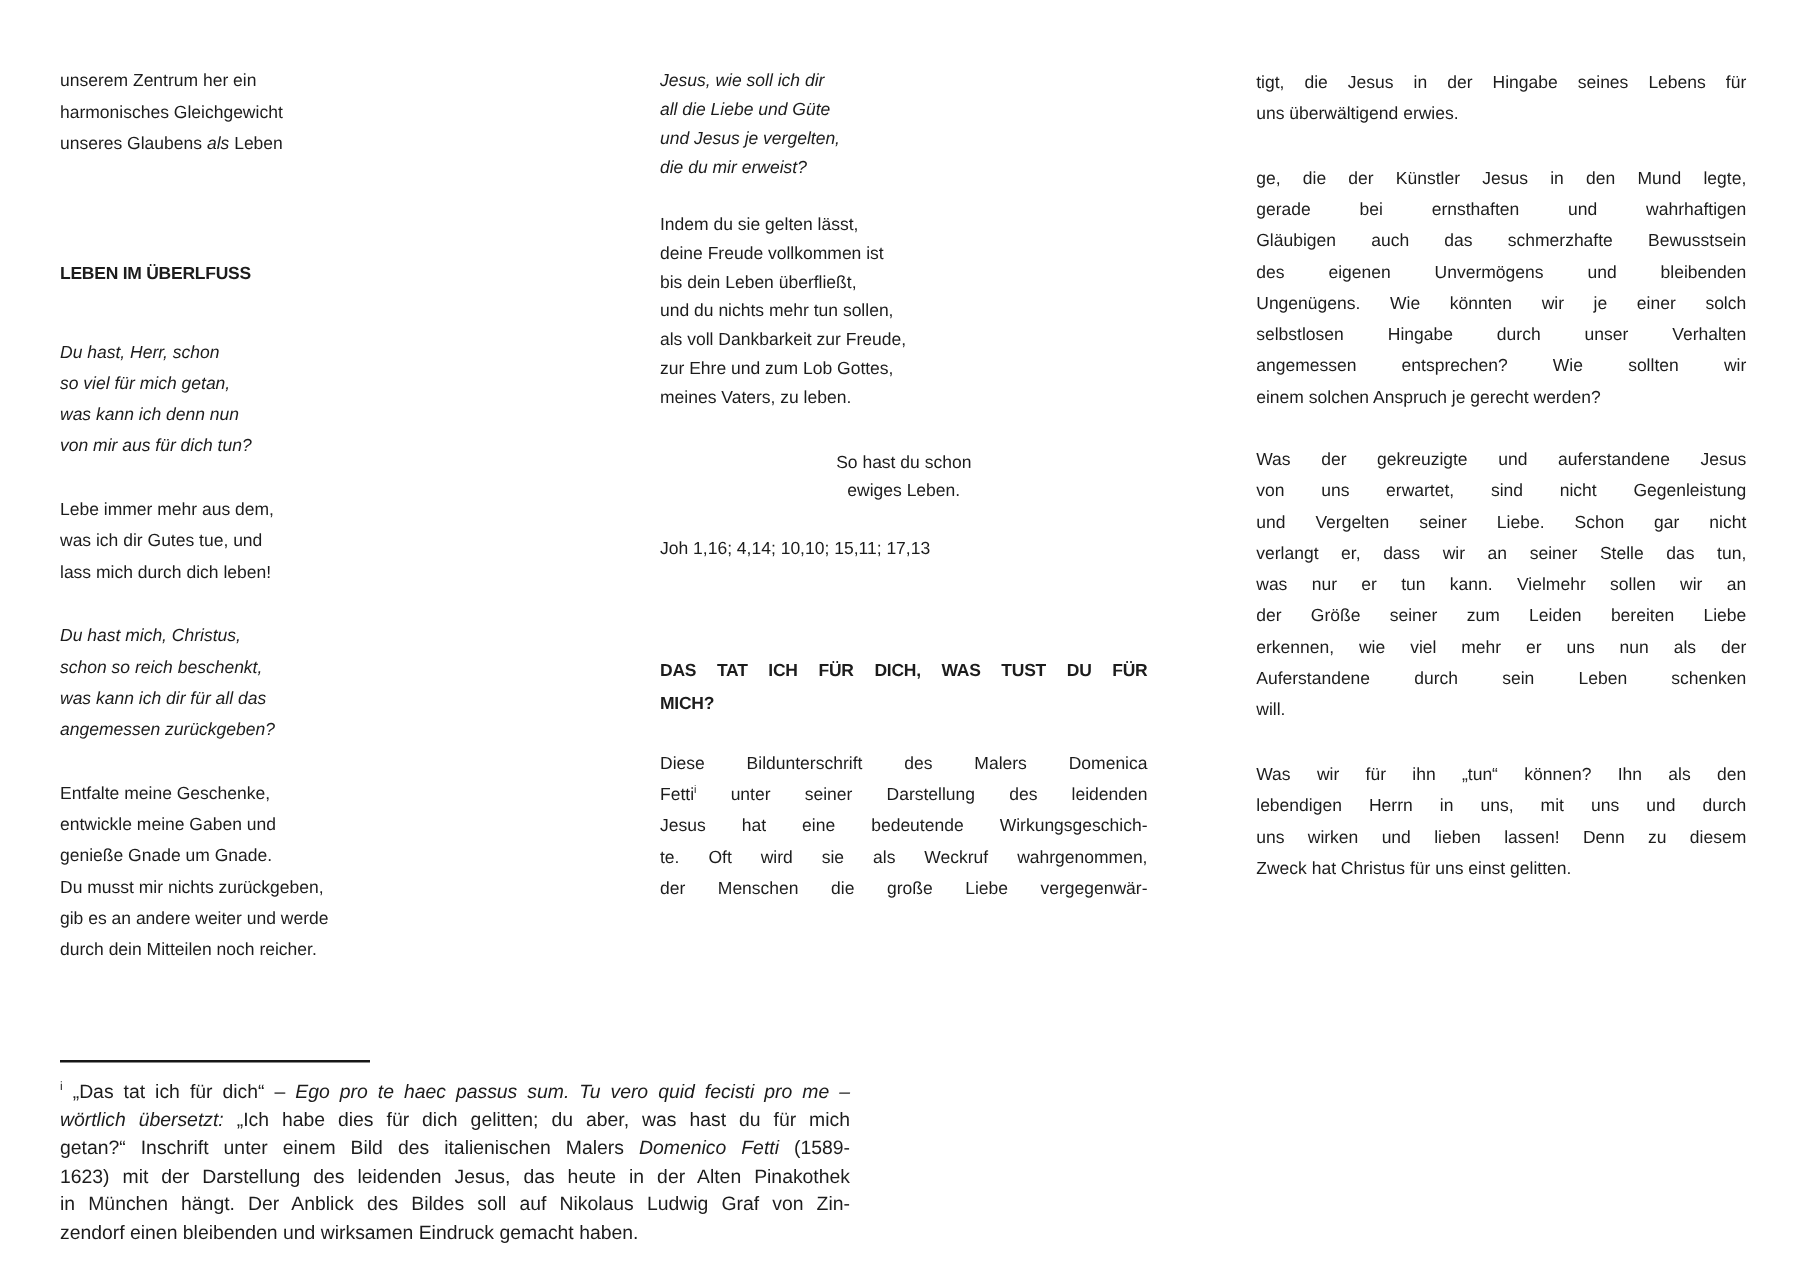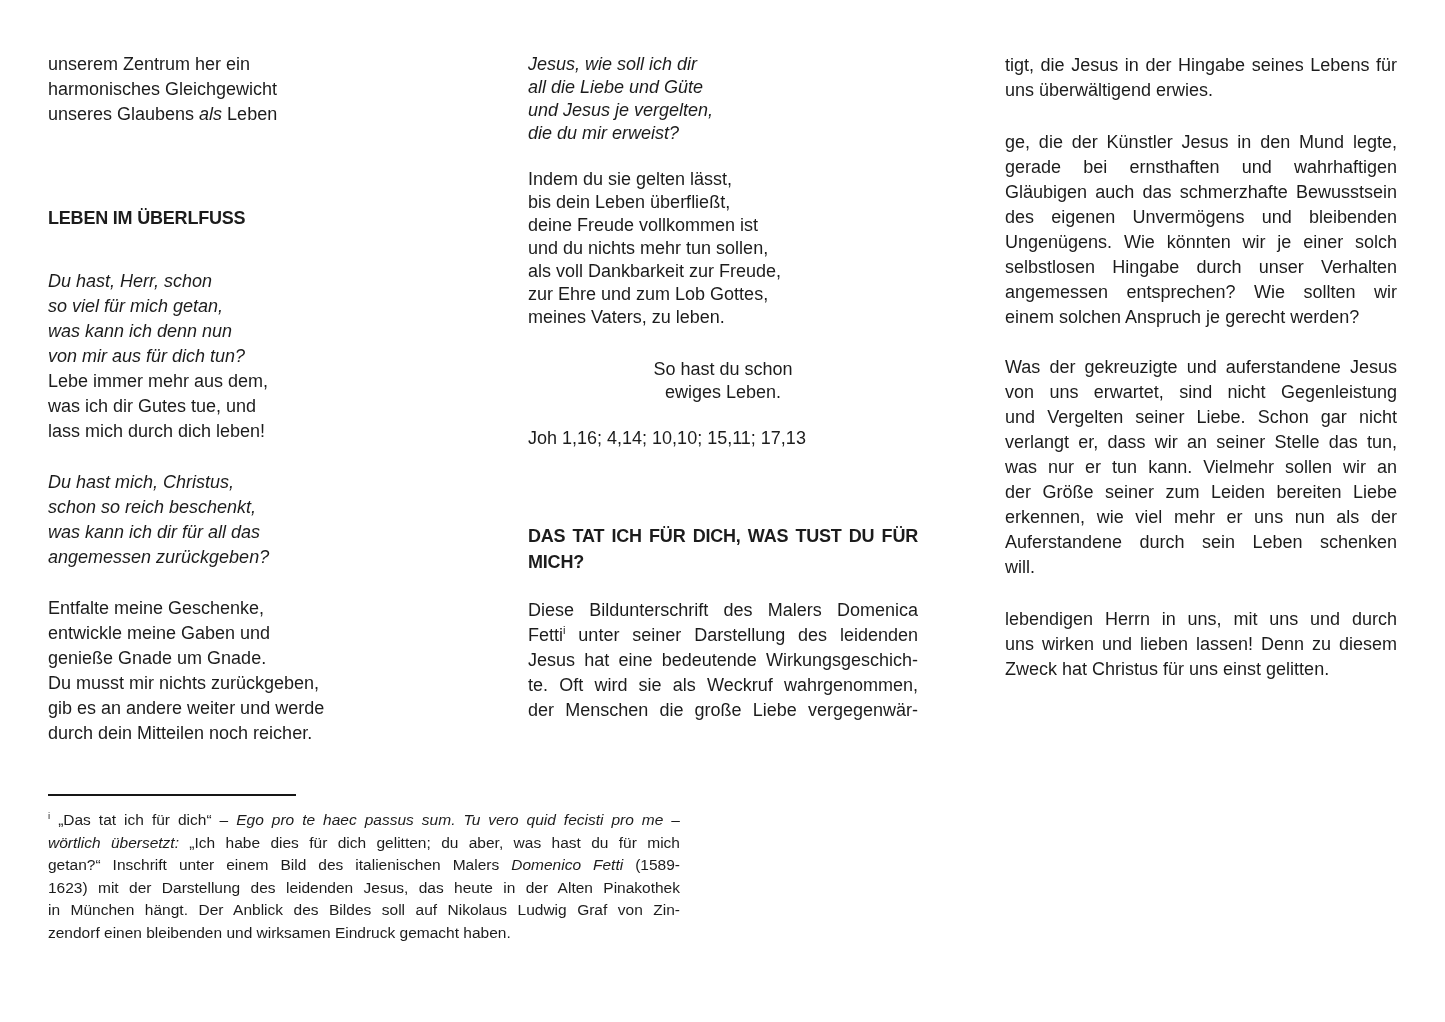--- a/index.html
+++ b/index.html
@@ -9,27 +9,27 @@
     background:#ffffff;
     font-family:"Liberation Sans", sans-serif;
     color:#1c1c1c;
     position:relative;
     overflow:hidden;
   }
   .col{position:absolute;}
   #col-left{left:48px;top:52px;width:340px;}
   #col-middle{left:528px;top:53px;width:390px;}
   #col-right{left:1005px;top:53px;width:392px;}
-  .block{font-size:18px;line-height:25px;}
+  .block{font-size:14px;line-height:25px;}
   .block.h{font-weight:bold;letter-spacing:-0.2px;line-height:26px;}
   .block.italic{font-style:italic;}
   .line{min-height:1em;}
   .line.jst{text-align:justify;text-align-last:justify;}
   sup{font-size:0.62em;line-height:0;}
-  #footnote{position:absolute;left:48px;top:794px;width:632px;}
+  #footnote{position:absolute;left:48px;top:848px;width:632px;}
   #footnote .fn-rule{width:248px;height:2px;background:#161616;margin:0 0 13px 0;}
   #footnote .block{font-size:15.5px;line-height:22.5px;}
 </style>
 </head>
 <body style="background: rgb(255, 255, 255); color: rgb(28, 28, 28);">
 
 <div class="col" id="col-left">
     <div class="block s">
       <div class="line">unserem Zentrum her ein</div>
       <div class="line">harmonisches Gleichgewicht</div>
@@ -37,21 +37,21 @@
     </div>
     <div class="block h" style="margin-top: 78px;">
       <div class="line">LEBEN IM ÜBERLFUSS</div>
     </div>
     <div class="block s italic" style="margin-top: 38px;">
       <div class="line">Du hast, Herr, schon</div>
       <div class="line">so viel für mich getan,</div>
       <div class="line">was kann ich denn nun</div>
       <div class="line">von mir aus für dich tun?</div>
     </div>
-    <div class="block s" style="">
+    <div class="block s" style="margin-top: 26px;">
       <div class="line">Lebe immer mehr aus dem,</div>
       <div class="line">was ich dir Gutes tue, und</div>
       <div class="line">lass mich durch dich leben!</div>
     </div>
     <div class="block s italic" style="margin-top: 26px;">
       <div class="line">Du hast mich, Christus,</div>
       <div class="line">schon so reich beschenkt,</div>
       <div class="line">was kann ich dir für all das</div>
       <div class="line">angemessen zurückgeben?</div>
     </div>
@@ -66,22 +66,22 @@
   </div>
 <div class="col" id="col-middle">
     <div class="block s italic" style="line-height: 23px;">
       <div class="line">Jesus, wie soll ich dir</div>
       <div class="line">all die Liebe und Güte</div>
       <div class="line">und Jesus je vergelten,</div>
       <div class="line">die du mir erweist?</div>
     </div>
     <div class="block s" style="margin-top: 23px; line-height: 23px;">
       <div class="line">Indem du sie gelten lässt,</div>
+      <div class="line">deine Freude vollkommen ist</div>
       <div class="line">bis dein Leben überfließt,</div>
-      <div class="line">deine Freude vollkommen ist</div>
       <div class="line">und du nichts mehr tun sollen,</div>
       <div class="line">als voll Dankbarkeit zur Freude,</div>
       <div class="line">zur Ehre und zum Lob Gottes,</div>
       <div class="line">meines Vaters, zu leben.</div>
     </div>
     <div class="block s" style="margin-top: 29px; line-height: 23px; text-align: center;">
       <div class="line">So hast du schon</div>
       <div class="line">ewiges Leben.</div>
     </div>
     <div class="block s" style="margin-top: 22px;">
@@ -119,20 +119,21 @@
       <div class="line jst">von uns erwartet, sind nicht Gegenleistung</div>
       <div class="line jst">und Vergelten seiner Liebe. Schon gar nicht</div>
       <div class="line jst">verlangt er, dass wir an seiner Stelle das tun,</div>
       <div class="line jst">was nur er tun kann. Vielmehr sollen wir an</div>
       <div class="line jst">der Größe seiner zum Leiden bereiten Liebe</div>
       <div class="line jst">erkennen, wie viel mehr er uns nun als der</div>
       <div class="line jst">Auferstandene durch sein Leben schenken</div>
       <div class="line">will.</div>
     </div>
     <div class="block p" style="margin-top: 27px;">
+      <div class="line jst">Was wir für ihn „tun“ können? Ihn als den</div>
       <div class="line jst">lebendigen Herrn in uns, mit uns und durch</div>
       <div class="line jst">uns wirken und lieben lassen! Denn zu diesem</div>
       <div class="line">Zweck hat Christus für uns einst gelitten.</div>
     </div>
   </div>
 
 <div id="footnote">
   <div class="fn-rule"></div>
   <div id="footnote-blocks">
       <div class="block p">

